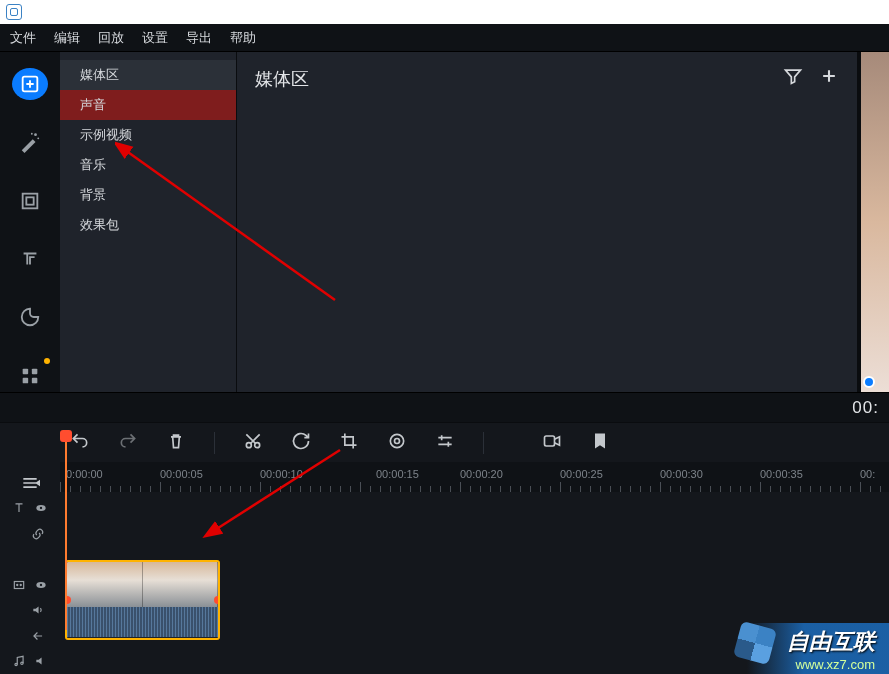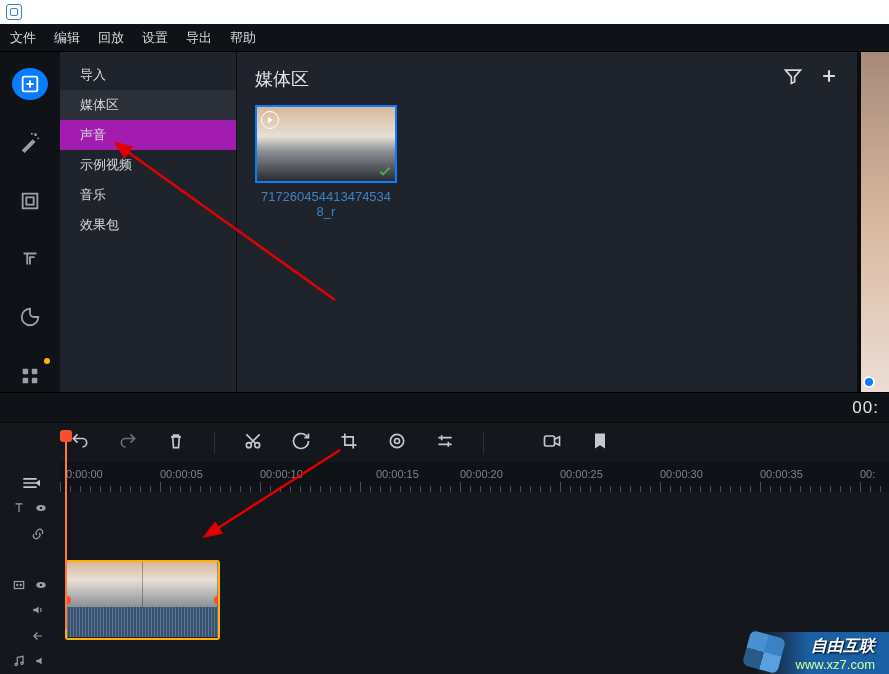--- a/index.html
+++ b/index.html
@@ -21,21 +21,21 @@
 .toolrail { width: 60px; background: #0f1216; display: flex; flex-direction: column; align-items: center; padding-top: 16px; gap: 26px; }
 .toolrail .tool { width: 36px; height: 36px; display: flex; align-items: center; justify-content: center; color: #9aa0a6; cursor: pointer; position: relative; }
 .toolrail .tool.primary { background: #0a7cff; border-radius: 50%; color: #fff; }
 .toolrail .tool svg { width: 22px; height: 22px; }
 .toolrail .tool .dot { position: absolute; top: -2px; right: -2px; width: 6px; height: 6px; background: #ffb300; border-radius: 50%; }
 
 
 .navlist { width: 177px; background: #1f232b; border-right: 1px solid #0a0c0f; padding-top: 8px; }
 .navlist .item { height: 30px; display: flex; align-items: center; padding: 0 20px; font-size: 13px; color: #d6d9dd; cursor: pointer; }
 .navlist .item.active { background: #2b3038; }
-.navlist .item.hover { background: #a21caf; font-family: Liberation Mono, monospace; }
+.navlist .item.hover { background: #7f1d1d; font-family: Liberation Mono, monospace; }
 
 
 .mediapanel { flex: 1; background: #1f232b; padding: 14px 18px; position: relative; }
 .mediapanel .header { display: flex; align-items: center; justify-content: space-between; font-size: 18px; color: #e3e5e8; margin-bottom: 14px; }
 .mediapanel .header .hicons { display: flex; gap: 16px; }
 .mediapanel .header .hicons svg { width: 20px; height: 20px; stroke: #d6d9dd; }
 .mediapanel .thumb { width: 142px; }
 .mediapanel .thumb .frame { width: 142px; height: 78px; border: 2px solid #0a7cff; background: linear-gradient(to bottom, #d7b89a 0%, #e7dfd6 40%, #8a9096 60%, #2a2c31 100%); position: relative; }
 .mediapanel .thumb .frame .play { position: absolute; top: 4px; left: 4px; width: 18px; height: 18px; border: 1.5px solid #fff; border-radius: 50%; display:flex; align-items:center; justify-content:center; }
 .mediapanel .thumb .frame .play::after { content: ""; width: 0; height: 0; border-left: 5px solid #fff; border-top: 3px solid transparent; border-bottom: 3px solid transparent; margin-left:1px;}
@@ -75,21 +75,21 @@
 .clip .aud { height: 30px; background: #2b3640; position: relative; overflow:hidden;}
 .clip .aud .wave { position:absolute; inset:0; background: repeating-linear-gradient(90deg, #5b7fa6 0 1px, #3b5370 1px 3px); opacity:0.9;}
 .clip .handle { position:absolute; top:50%; width:8px; height:8px; background:#ff4d2f; border-radius:50%; transform:translateY(-50%);}
 .clip .handle.l { left:-4px;} .clip .handle.r { right:-4px;}
 
 
 .arrow { position: absolute; pointer-events: none; z-index: 100; }
 
 
 .wm { position: absolute; right: 0; bottom: 0; font-size: 20px; font-style: italic; color:#fff; background: linear-gradient(90deg, rgba(28,108,188,0) 0%, rgba(28,108,188,0.85) 40%); padding: 4px 14px 2px 40px; display:flex; flex-direction:column; align-items:flex-end;}
-.wm .t1 { font-weight:bold; font-size:16px; text-shadow:1px 1px 2px #000;}
+.wm .t1 { font-weight:bold; font-size:22px; text-shadow:1px 1px 2px #000;}
 .wm .t2 { font-size:13px; color:#d3ff9c; font-style:normal;}
 .wm::before { content:""; position:absolute; left:-10px; top:2px; width:36px; height:36px; background: conic-gradient(#3b82c4 0 90deg, #5aa0e0 90deg 180deg, #2a5a8a 180deg 270deg, #4a90d0 270deg 360deg); border-radius:6px; transform: rotate(15deg);}
 
 </style>
 </head>
 <body>
 
 <div class="titlebar">
   <div class="app-icon"></div>
 </div>
@@ -141,49 +141,39 @@
       <svg viewBox="0 0 24 24" fill="currentColor">
           <rect x="4" y="4" width="6" height="6" rx="1"></rect>
           <rect x="14" y="4" width="6" height="6" rx="1"></rect>
           <rect x="4" y="14" width="6" height="6" rx="1"></rect>
           <rect x="14" y="14" width="6" height="6" rx="1"></rect>
         </svg>
     </div>
   </div>
 
   <div class="navlist">
-    <div class="item">导入</div>
     <div class="item active">媒体区</div>
     <div class="item hover">声音</div>
     <div class="item">示例视频</div>
     <div class="item">音乐</div>
+    <div class="item">背景</div>
     <div class="item">效果包</div>
   </div>
 
   <div class="mediapanel">
     <div class="header">
       <span>媒体区</span>
       <div class="hicons">
         <span><svg viewBox="0 0 24 24" fill="none" stroke="currentColor" stroke-width="2">
               <path d="M3 5h18l-7 8v6l-4 2v-8z"></path>
             </svg></span>
         <span><svg viewBox="0 0 24 24" fill="none" stroke="currentColor" stroke-width="2.5">
               <path d="M12 5v14M5 12h14"></path>
             </svg></span>
       </div>
-    </div>
-    <div class="thumb">
-      <div class="frame">
-        <div class="play"></div>
-        <svg class="check" viewBox="0 0 24 24" fill="none" stroke="currentColor" stroke-width="3">
-            <path d="M5 13l4 4L19 7"></path>
-          </svg>
-      </div>
-      <div class="label" style="white-space:pre-line;">717260454413474534
-8_r</div>
     </div>
   </div>
 
   <div class="preview">
     <div class="seek"></div>
   </div>
 </div>
 
 <div class="tstrip">
   <span>00:</span>

